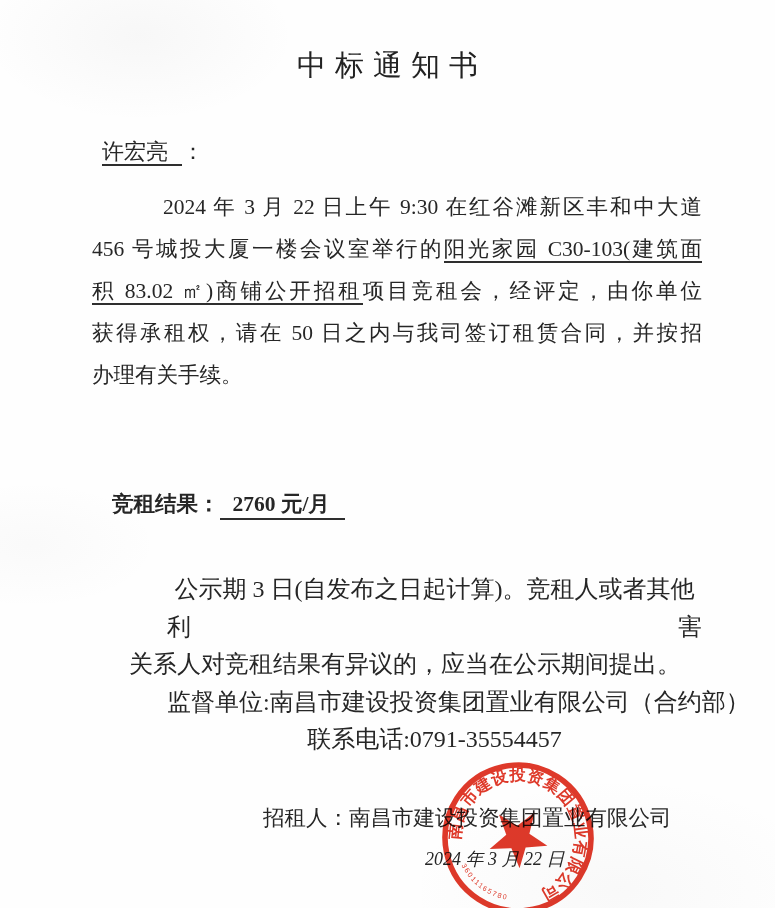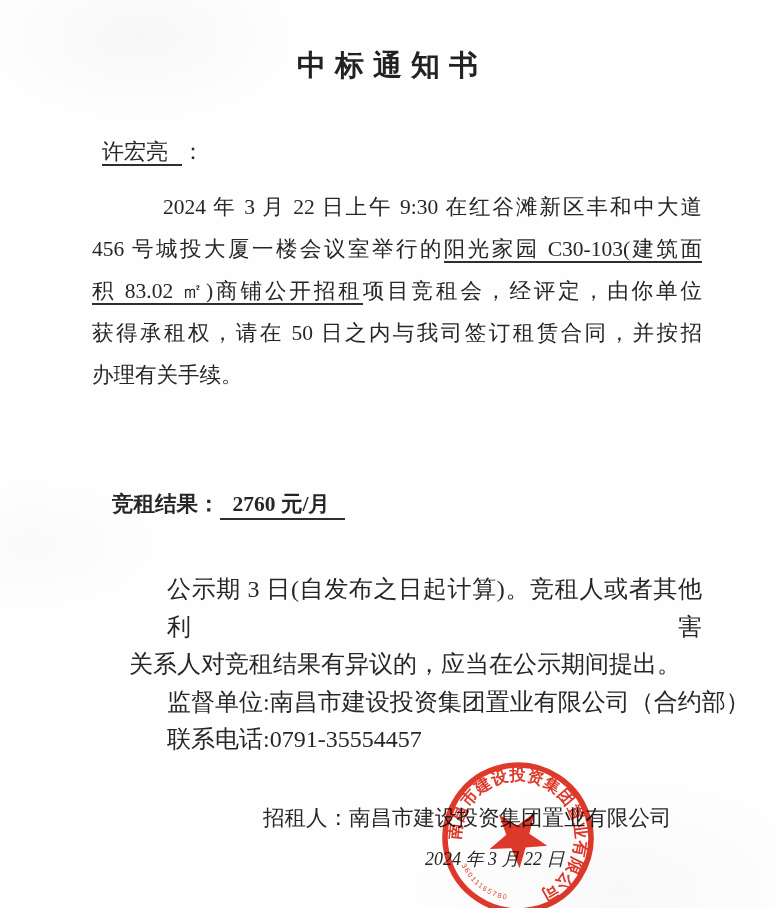--- a/index.html
+++ b/index.html
@@ -22,21 +22,21 @@
     background:
       radial-gradient(220px 120px at 18% 4%, rgba(120,120,120,0.05), transparent 70%),
       radial-gradient(300px 160px at 80% 98%, rgba(120,120,120,0.04), transparent 70%),
       radial-gradient(180px 90px at 4% 60%, rgba(120,120,120,0.03), transparent 70%);
     pointer-events:none;
   }
 
   .title {
     position:absolute; left:0; top:46px; width:775px;
     margin:0; text-align:center;
-    font-size:29px; font-weight:700; letter-spacing:9px; text-indent:9px;
+    font-size:29px; font-weight:400; letter-spacing:9px; text-indent:9px;
     color:#222;
   }
 
   .addressee {
     position:absolute; left:102px; top:137px;
     font-size:22px; font-weight:400; line-height:30px;
   }
   .u { border-bottom:2px solid #2e2e2e; }
   .b { font-weight:400; }
 
@@ -44,21 +44,21 @@
     position:absolute; left:92px; top:186px; width:610px;
     font-size:21.5px; line-height:42px;
   }
   .para2 {
     position:absolute; left:129px; top:571px; width:573px;
     font-size:24px; line-height:37.5px;
   }
   .line { white-space:nowrap; }
   .just { text-align:justify; text-align-last:justify; white-space:normal; }
   .indent-p1 { padding-left:71px; }
-  .indent-p2 { padding-left:38px; }
+  .indent-p2 { padding-left:38px;text-align:center; }
 
   .result {
     position:absolute; left:112px; top:489px;
     font-size:21.5px; font-weight:700; line-height:30px;
   }
   .result .val { padding:0 15px 2px 13px; }
 
   .sig-lessor {
     position:absolute; left:263px; top:803px;
     font-size:21.5px; line-height:30px;

